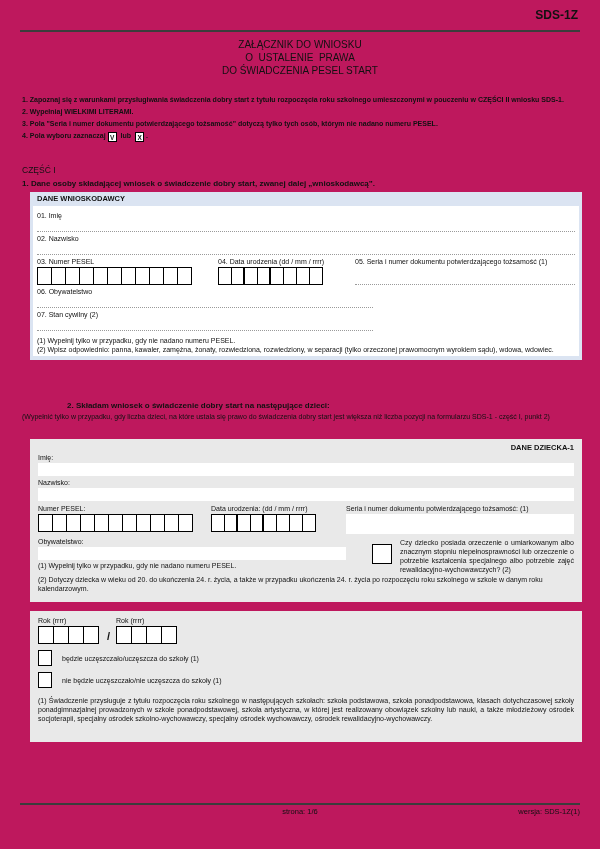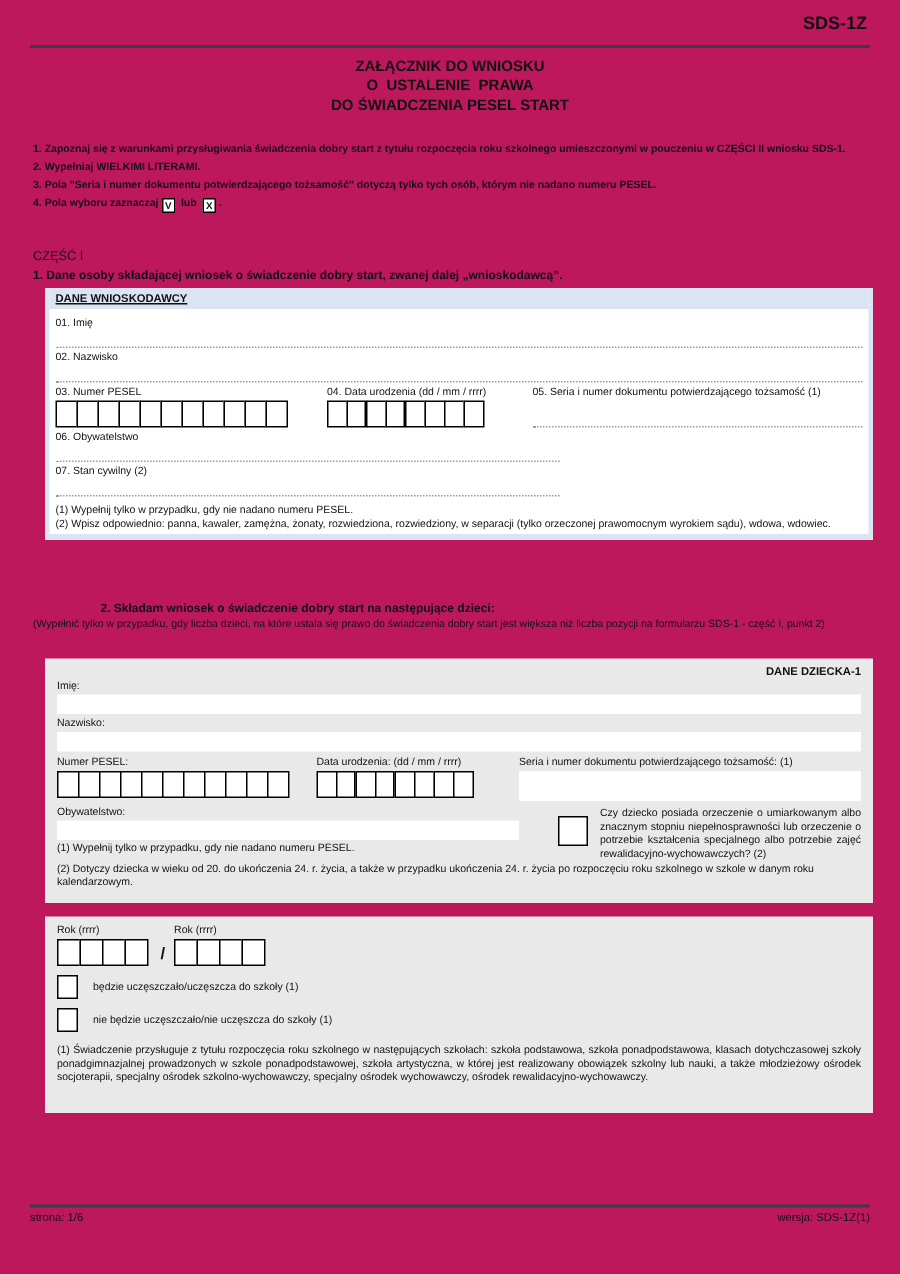--- a/index.html
+++ b/index.html
@@ -5,33 +5,33 @@
   html,body{margin:0;padding:0;background:#888;}
   .page{
     width:600px;height:849px;background:#be185d;margin:0 auto;position:relative;
     font-family:"Liberation Sans","DejaVu Sans",sans-serif;color:#111;
     box-sizing:border-box;overflow:hidden;
   }
   .page *{box-sizing:border-box;}
   
   .form-code{position:absolute;top:8px;right:22px;font-size:12px;font-weight:bold;}
   .top-rule{position:absolute;top:30px;left:20px;right:20px;border-top:2px solid #3c3c3c;}
-  .title{position:absolute;top:38px;left:0;right:0;text-align:center;font-weight:bold;font-size:10px;line-height:13px;}
+  .title{position:absolute;top:38px;left:0;right:0;text-align:center;font-weight:normal;font-size:10px;line-height:13px;}
   .title-line{white-space:pre;}
   
   .instructions{position:absolute;top:95px;left:22px;right:22px;font-size:7px;font-weight:bold;line-height:9px;}
   .instr{margin-bottom:3px;}
   .chk-glyph{display:inline-block;width:9px;height:10px;border:1px solid #000;font-size:6.5px;line-height:9px;text-align:center;vertical-align:-2px;margin:0 2px;font-weight:bold;background:#fff;}
   
   .part-heading{position:absolute;top:165px;left:22px;font-size:8.5px;font-weight:normal;}
   .part-sub{position:absolute;top:179px;left:22px;right:22px;font-size:8px;font-weight:bold;}
   
   .sec1{position:absolute;top:192px;left:30px;width:552px;
         border-left:3px solid var(--accent,#dbe4f2);border-right:3px solid var(--accent,#dbe4f2);border-bottom:4px solid var(--accent,#dbe4f2);background:#fff;}
-  .sec1-header{background:var(--accent,#dbe4f2);height:14px;line-height:14px;padding-left:4px;font-size:7.5px;font-weight:bold;text-decoration:underline;}
+  .sec1-header{background:var(--accent,#dbe4f2);height:14px;line-height:14px;padding-left:4px;font-size:7.5px;font-weight:bold;}
   .sec1-body{padding:3px 4px 2px 4px;font-size:7px;}
   .field-label{font-size:7px;margin-top:3px;}
   .dotted{height:13px;border-bottom:1px dotted #9a9a9a;}
   .dotted.short{width:336px;}
   .cols{display:flex;margin-top:3px;}
   .col-pesel{width:181px;}
   .col-date{width:137px;}
   .col-seria{flex:1;}
   .boxes{display:flex;margin-top:2px;}
   .cell{width:15px;height:18px;border:1px solid #000;background:#fff;margin-left:-1px;}
@@ -70,21 +70,21 @@
   .ycell{width:16px;height:18px;border:1px solid #000;background:#fff;margin-left:-1px;}
   .ycell:first-child{margin-left:0;}
   .yboxes{display:flex;}
   .slash{font-size:11px;font-weight:bold;margin:0 6px 2px 2px;}
   .opt-row{display:flex;align-items:center;margin-top:6px;}
   .opt-box{width:14px;height:16px;border:1px solid #000;background:#fff;flex:none;}
   .opt-label{font-size:7px;margin-left:10px;}
   .decl-note{font-size:7px;line-height:9px;text-align:justify;margin-top:8px;}
   
   .footer{position:absolute;top:803px;left:20px;right:20px;border-top:2px solid #3c3c3c;padding-top:2px;font-size:7.5px;}
-  .footer-page{display:block;text-align:left;}
+  .footer-page{display:block;text-align:center;}
   .footer-version{position:absolute;right:0;top:2px;}
 </style>
 </head>
 <body>
 
 <div class="page">
 
   <div class="form-code">SDS-1Z</div>
   <div class="top-rule"></div>
 

